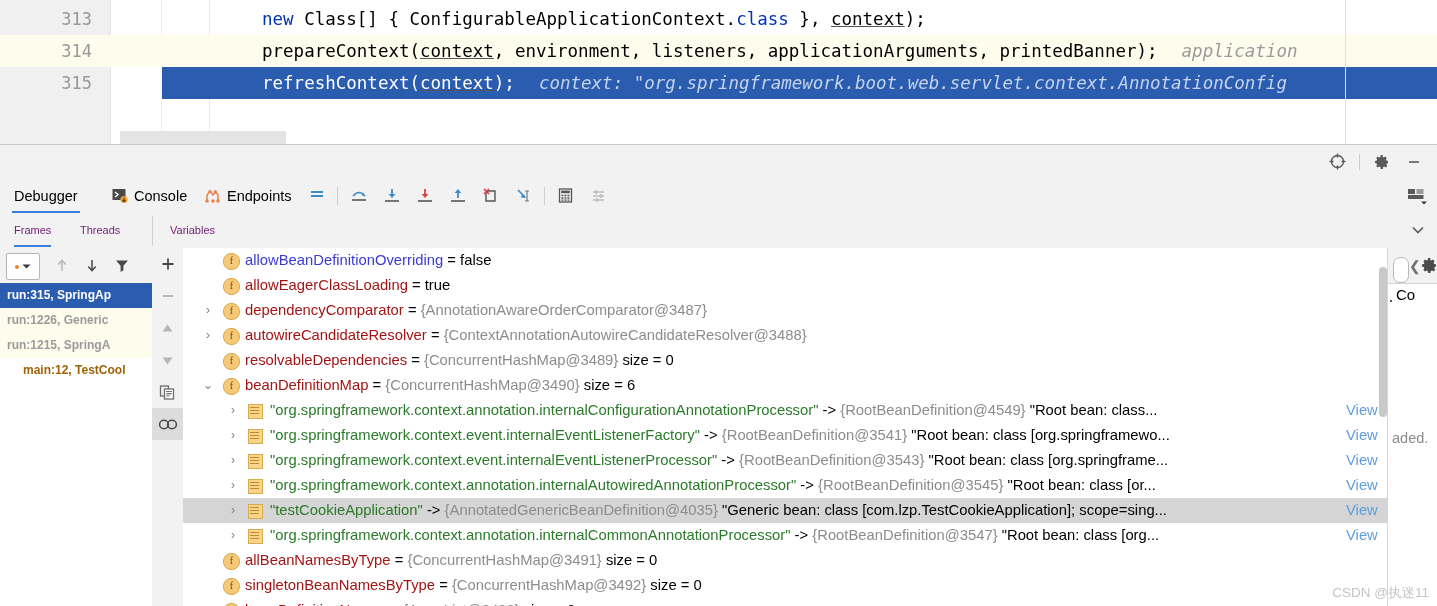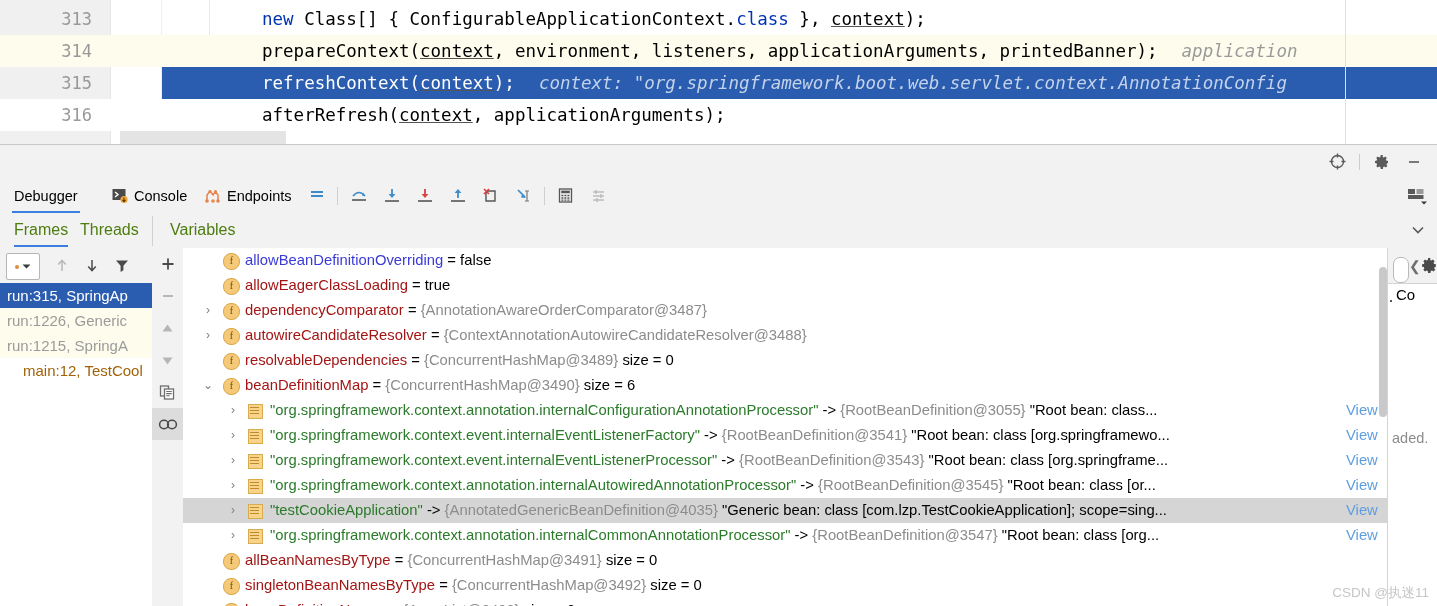--- a/index.html
+++ b/index.html
@@ -59,34 +59,34 @@
   .tab { position:absolute; top:0; height:35px; display:flex; align-items:center; gap:6px;
          font-size:14.5px; color:#000000; padding:0 2px; }
   .tab.active::after { content:""; position:absolute; left:0; right:0; bottom:0; height:2px; background:#3c7de0; }
   .tb-icons { position:absolute; top:0; height:35px; display:flex; align-items:center; }
   .tb-btn { width:33px; height:35px; display:flex; align-items:center; justify-content:center; }
   .tb-sep { width:1px; height:18px; background:#cfcfcf; margin:0 4px; }
   .tbright { position:absolute; right:4px; top:0; height:35px; display:flex; align-items:center; }
 
   
   .subtabs { position:absolute; left:0; top:68px; width:1437px; height:35px; background:#f2f2f2; border-bottom:1px solid #d4d4d4; }
-  .stab { position:absolute; top:0; height:34px; display:flex; align-items:center; font-size:16px; color:#4d7c0f; }
+  .stab { position:absolute; top:0; height:34px; display:flex; align-items:center; font-size:11px; color:#701a75; }
   .stab.active::after { content:""; position:absolute; left:0; right:0; bottom:0; height:2px; background:#3c7de0; }
   .stab-div { position:absolute; left:152px; top:3px; width:1px; height:30px; background:#d0d0d0; }
   .chev-right { position:absolute; right:10px; top:0; height:34px; display:flex; align-items:center; color:#5a5a5a;}
 
   
   .frames-tb { position:absolute; left:0; top:103px; width:152px; height:35px; background:#f2f2f2; border-bottom:1px solid #d0d0d0;}
   .thread-sel { position:absolute; left:6px; top:5px; width:32px; height:25px; background:#ffffff; border:1px solid #b6b6b6; border-radius:2px; display:flex; align-items:center; justify-content:center; gap:2px;}
   .ftb-btn { position:absolute; top:3px; width:28px; height:28px; display:flex; align-items:center; justify-content:center; }
 
   
   .frames-list { position:absolute; left:0; top:138px; width:152px; height:323px; background:#ffffff; overflow:hidden; }
   .frame-row { position:absolute; left:0; width:152px; height:25px; line-height:25px; padding-left:7px;
-               font-size:15px; white-space:nowrap; box-sizing:border-box; }
+               font-size:12px; white-space:nowrap; box-sizing:border-box;font-weight:bold; }
   .frame-sel { background:#2a5db0; color:#ffffff; }
   .frame-lib { background:#fdfced; color:#9b9b9b; }
   .frame-main { background:#ffffff; color:#a16207;margin-left:16px; }
 
   
   .mid-col { position:absolute; left:152px; top:103px; width:31px; height:358px; background:#f2f2f2; border-right:1px solid #d9d9d9;}
   .mid-btn { position:absolute; left:0; width:31px; height:32px; display:flex; align-items:center; justify-content:center; color:#6e6e6e;}
   .mid-btn.sel { background:#dcdcdc; }
 
   
@@ -147,24 +147,20 @@
       <div class="row-code"><span>prepareContext(</span><span class="ident-u">context</span><span>, environment, listeners, applicationArguments, printedBanner);</span><span class="inlay" style="margin-left:24px;">application</span></div>
     </div>
 
     <div class="exec-hl"></div>
     <div class="exec-gut1"></div>
     <div class="code-row r315">
       <div class="row-num">315</div>
       <div class="row-code code-on-sel"><span>refreshContext(</span><span class="ident-u">context</span><span>);</span><span class="inlay-on-sel" style="margin-left:24px;">context: "org.springframework.boot.web.servlet.context.AnnotationConfig</span></div>
     </div>
 
-    <div class="code-row r316">
-      <div class="row-num">316</div>
-      <div class="row-code"><span>afterRefresh(</span><span class="ident-u">context</span><span>, applicationArguments);</span></div>
-    </div>
 
     <div class="vert-marker"></div>
     <div class="editor-bottom-border"></div>
   </div>
 
   <div class="debug-win">
 
     <div class="dw-topbar">
       <div class="dw-topbar-icons">
         <div class="ticon">
@@ -405,21 +401,21 @@
           <span style="position: absolute; left: 62px; top: 0px; height: 25px; line-height: 25px; white-space: nowrap;"><span class="vname-red">resolvableDependencies</span><span class="vblack"> = </span><span class="vgray">{ConcurrentHashMap@3489}</span><span class="vblack">  size = 0</span></span>
         </div>
         <div class="vrow" style="top: 125px;">
           <span class="twisty" style="left: 18px;">⌄</span>
           <span class="ficon" style="left: 40px;">f</span>
           <span style="position: absolute; left: 62px; top: 0px; height: 25px; line-height: 25px; white-space: nowrap;"><span class="vname-red">beanDefinitionMap</span><span class="vblack"> = </span><span class="vgray">{ConcurrentHashMap@3490}</span><span class="vblack">  size = 6</span></span>
         </div>
         <div class="vrow" style="top: 150px;">
           <span class="twisty" style="left: 43px;">›</span>
           <span class="micon" style="left: 65px;"></span>
-          <span style="position: absolute; left: 87px; top: 0px; height: 25px; line-height: 25px; white-space: nowrap;"><span class="vname-green">"org.springframework.context.annotation.internalConfigurationAnnotationProcessor"</span><span class="vblack"> -&gt; </span><span class="vgray">{RootBeanDefinition@3055}</span><span class="vblack"> "Root bean: class...</span></span>
+          <span style="position: absolute; left: 87px; top: 0px; height: 25px; line-height: 25px; white-space: nowrap;"><span class="vname-green">"org.springframework.context.annotation.internalConfigurationAnnotationProcessor"</span><span class="vblack"> -&gt; </span><span class="vgray">{RootBeanDefinition@4549}</span><span class="vblack"> "Root bean: class...</span></span>
           <span class="vlink" style="position: absolute; left: 1163px; top: 0px; height: 25px; line-height: 25px;">View</span>
         </div>
         <div class="vrow" style="top: 175px;">
           <span class="twisty" style="left: 43px;">›</span>
           <span class="micon" style="left: 65px;"></span>
           <span style="position: absolute; left: 87px; top: 0px; height: 25px; line-height: 25px; white-space: nowrap;"><span class="vname-green">"org.springframework.context.event.internalEventListenerFactory"</span><span class="vblack"> -&gt; </span><span class="vgray">{RootBeanDefinition@3541}</span><span class="vblack"> "Root bean: class [org.springframewo...</span></span>
           <span class="vlink" style="position: absolute; left: 1163px; top: 0px; height: 25px; line-height: 25px;">View</span>
         </div>
         <div class="vrow" style="top: 200px;">
           <span class="twisty" style="left: 43px;">›</span>

